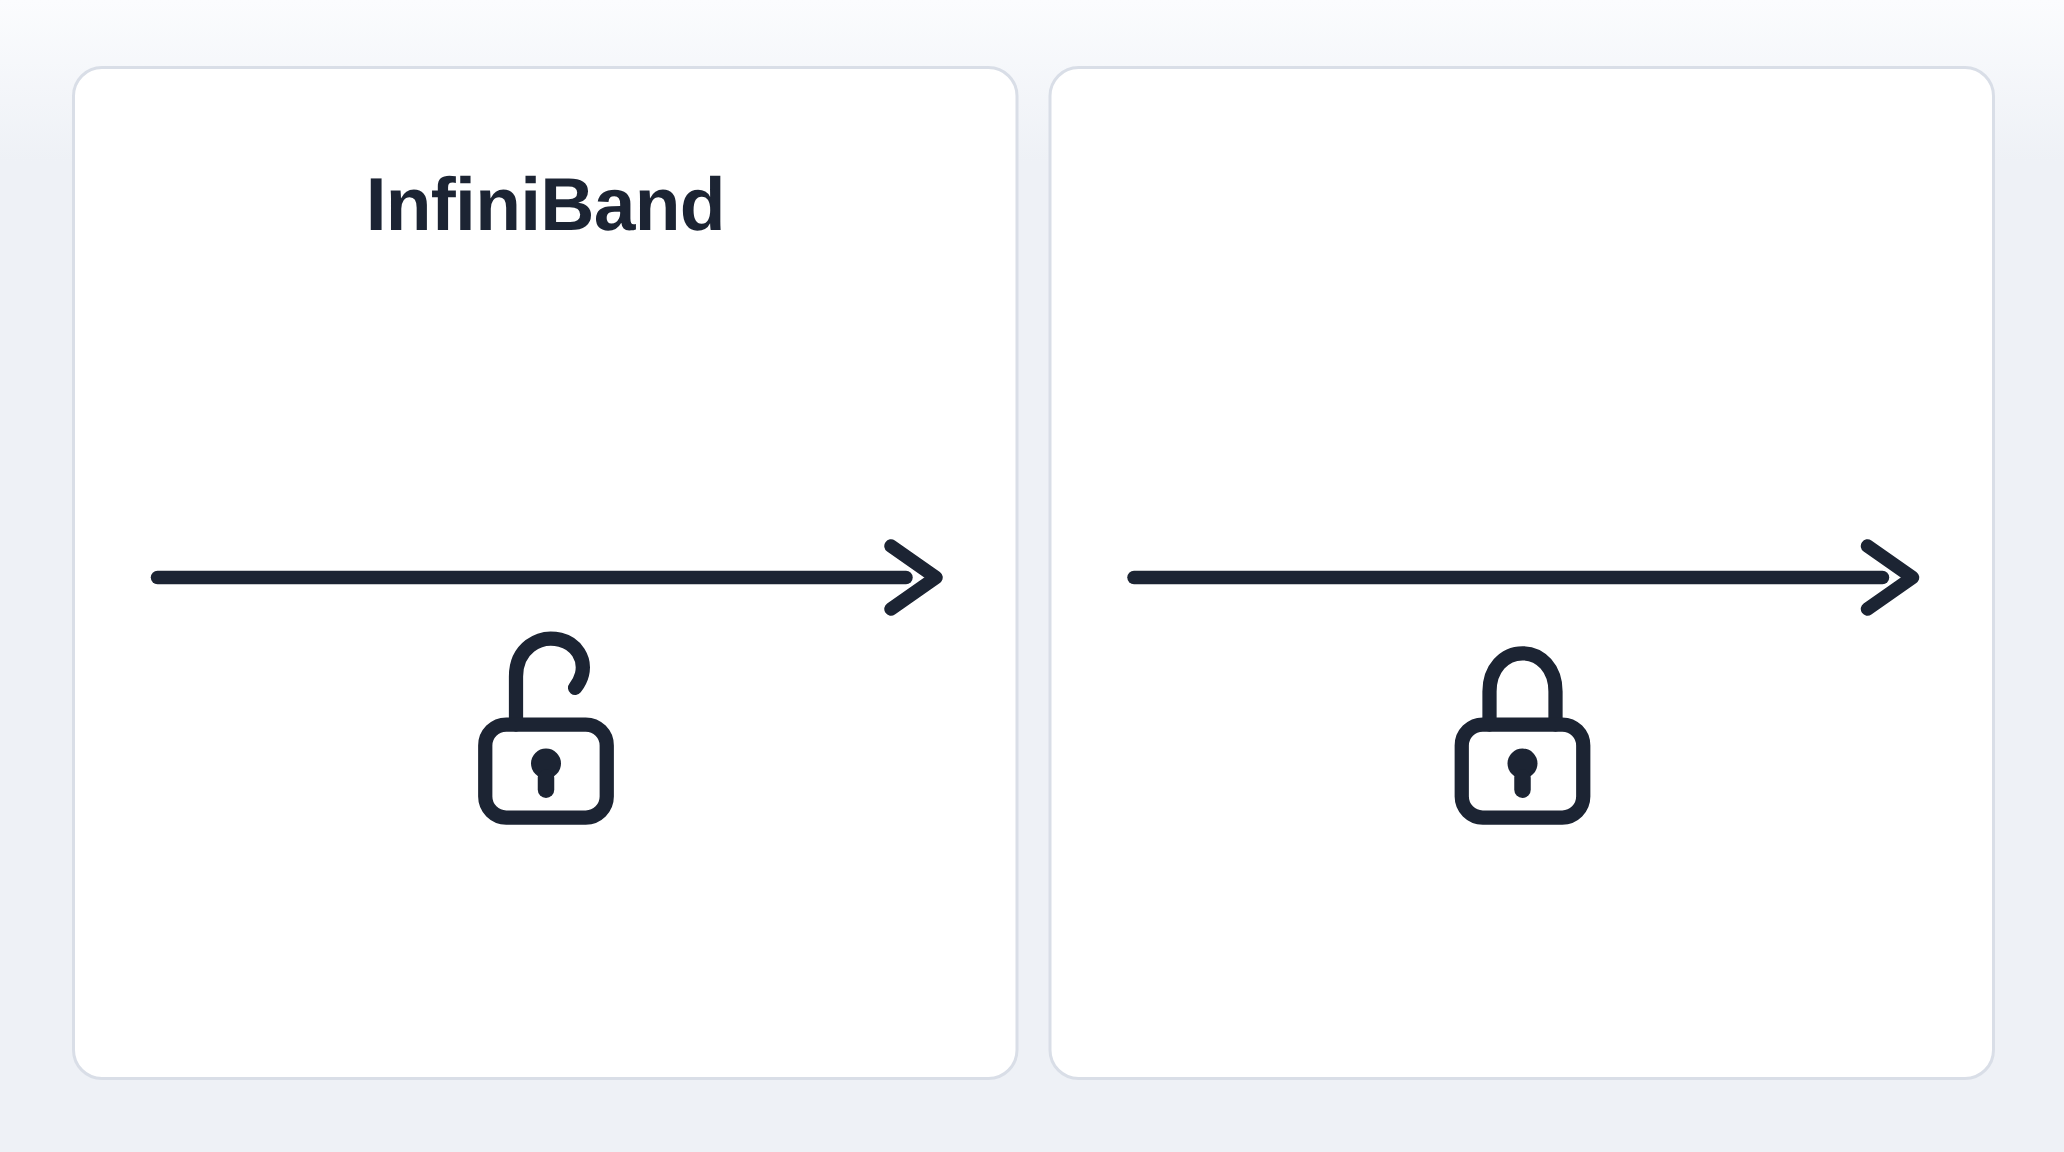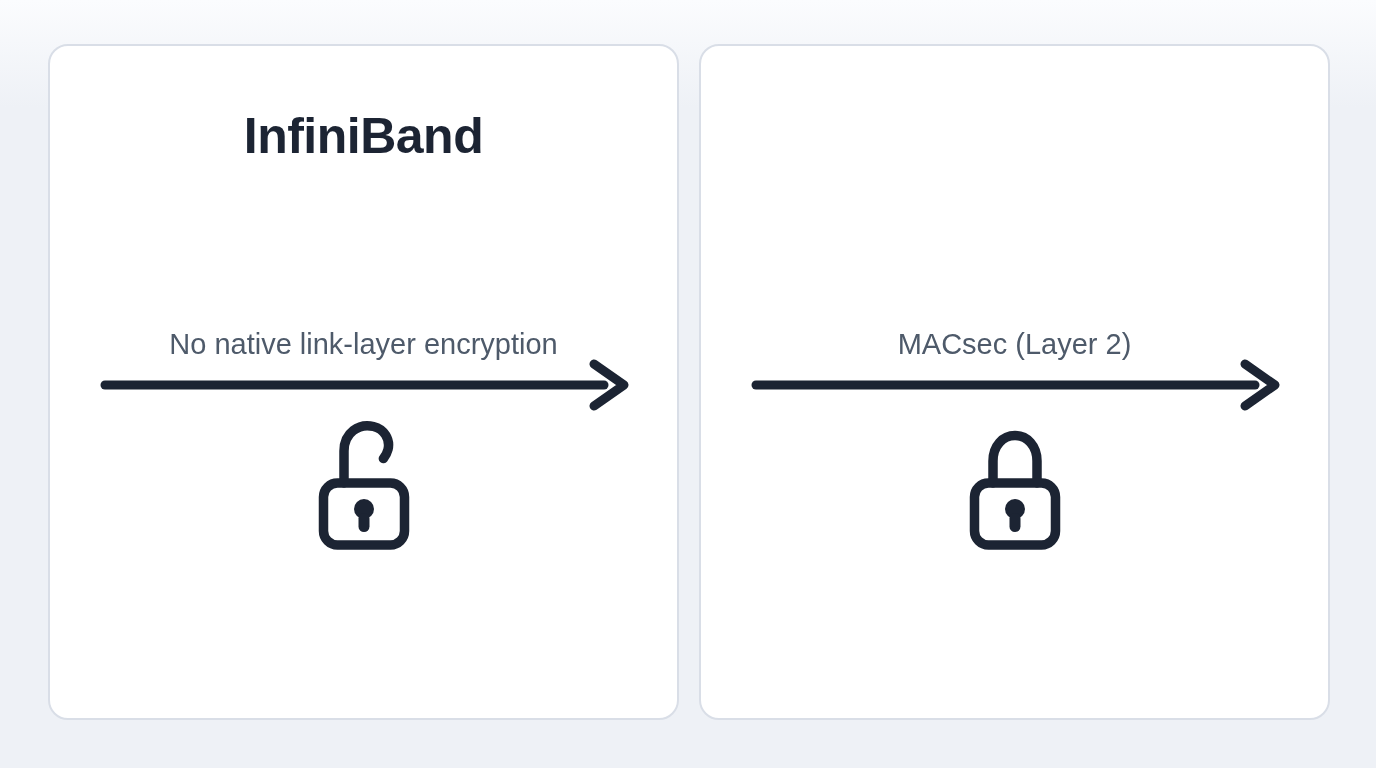--- a/index.html
+++ b/index.html
@@ -67,35 +67,33 @@
   }
   .fill-ink{ fill:var(--ink); }
 </style>
 </head>
 <body>
 
 <div class="stage">
 
   <div class="card">
     <div class="card-title">InfiniBand</div>
-    <div class="arrow-label">No native link-layer encryption</div>
     <svg class="arrow-svg" viewBox="0 0 534 52">
       <line class="stroke-ink" x1="7" y1="26" x2="506" y2="26" stroke-width="9"></line>
       <path class="stroke-ink" d="M496 5 L526 26 L496 47" stroke-width="9"></path>
     </svg>
     <svg class="lock-svg" viewBox="0 0 92 130">
       <path class="stroke-ink" stroke-width="9.5" d="M26 63 L26 31 C26 12.5 41 3 55.5 6.5 C66 9 72.5 19 70 29.5 C69.2 32.8 67.5 35.9 65.4 38.6"></path>
       <rect class="stroke-ink" stroke-width="9.5" x="5.5" y="63" width="81" height="62" rx="14"></rect>
       <circle class="fill-ink" cx="46" cy="89" r="10"></circle>
       <rect class="fill-ink" x="40.5" y="93" width="11" height="19" rx="5.5"></rect>
     </svg>
   </div>
 
   <div class="card">
-    <div class="arrow-label">MACsec (Layer 2)</div>
     <svg class="arrow-svg" viewBox="0 0 534 52">
       <line class="stroke-ink" x1="7" y1="26" x2="506" y2="26" stroke-width="9"></line>
       <path class="stroke-ink" d="M496 5 L526 26 L496 47" stroke-width="9"></path>
     </svg>
     <svg class="lock-svg" viewBox="0 0 92 130">
       <path class="stroke-ink" stroke-width="9.5" d="M24 63 L24 41 C24 25.8 33.8 15.5 46 15.5 C58.2 15.5 68 25.8 68 41 L68 63"></path>
       <rect class="stroke-ink" stroke-width="9.5" x="5.5" y="63" width="81" height="62" rx="14"></rect>
       <circle class="fill-ink" cx="46" cy="89" r="10"></circle>
       <rect class="fill-ink" x="40.5" y="93" width="11" height="19" rx="5.5"></rect>
     </svg>

